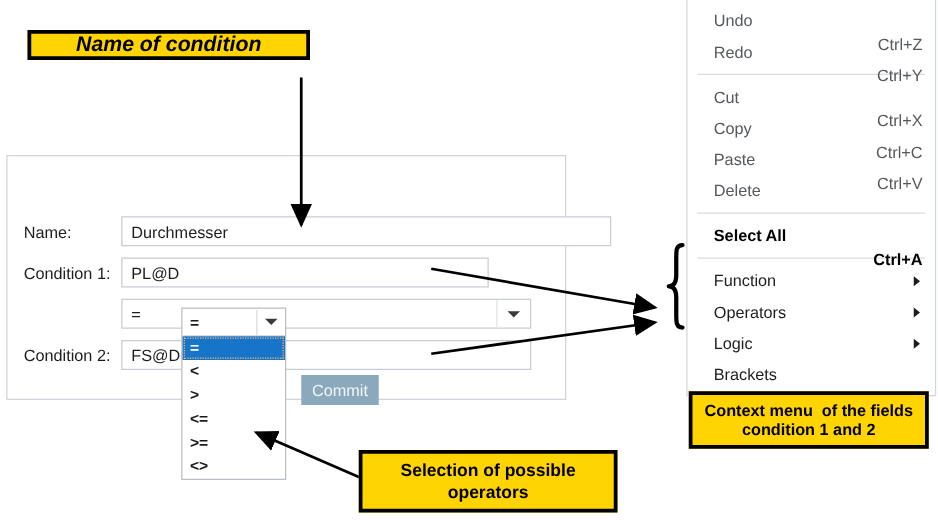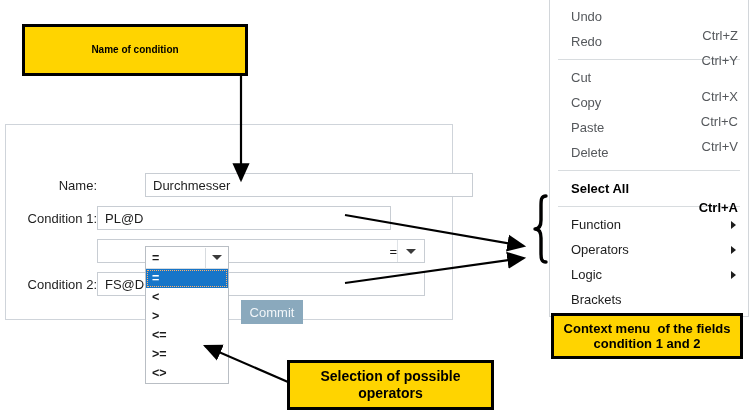--- a/index.html
+++ b/index.html
@@ -27,22 +27,23 @@
     align-items: center;
     justify-content: center;
     text-align: center;
     line-height: 1.18;
     box-sizing: border-box;
     z-index: 40;
     white-space: pre-wrap;
   }
   #callout-name {
     left: 22px;  top: 24px;
-    width: 226px; height: 52px;
-    font-size: 10px;
+    width: 226px; height: 24px;
+    font-size: 17px;
+    font-style: italic;
   }
   #callout-operators {
     left: 287px; top: 360px;
     width: 207px; height: 50px;
     font-size: 14px;
   }
   #callout-context {
     left: 551px; top: 313px;
     width: 192px; height: 46px;
     font-size: 13px;
@@ -106,42 +107,41 @@
     font-size: 15px;
     color: #b4bbc2;
     font-family: "DejaVu Sans", sans-serif;
   }
 
   .form-row {
     position: absolute;
     display: flex;
     align-items: center;
     height: 24px;
-    text-align: right;
   }
   .form-label {
     font-size: 13px;
     color: #1d1d1d;
     width: 78px;
     flex: none;
   }
   .txtfield {
     height: 24px;
     border: 1px solid #c8cdd3;
     background: #ffffff;
     box-sizing: border-box;
     display: flex;
     align-items: center;
     padding-left: 7px;
     font-size: 13px;
     color: #1d1d1d;
   }
 
   #row-name   { left: 13px; top: 48px; }
-  #row-name .txtfield { width: 328px; margin-left: 48px; }
+  #row-name .txtfield { width: 392px; }
 
   #row-cond1  { left: 13px; top: 81px; }
   #row-cond1 .txtfield { width: 294px; }
 
   #row-op     { left: 91px; top: 114px; }
   #row-cond2  { left: 13px; top: 147px; }
   #row-cond2 .txtfield { width: 328px; }
 
   
   #op-combo {

